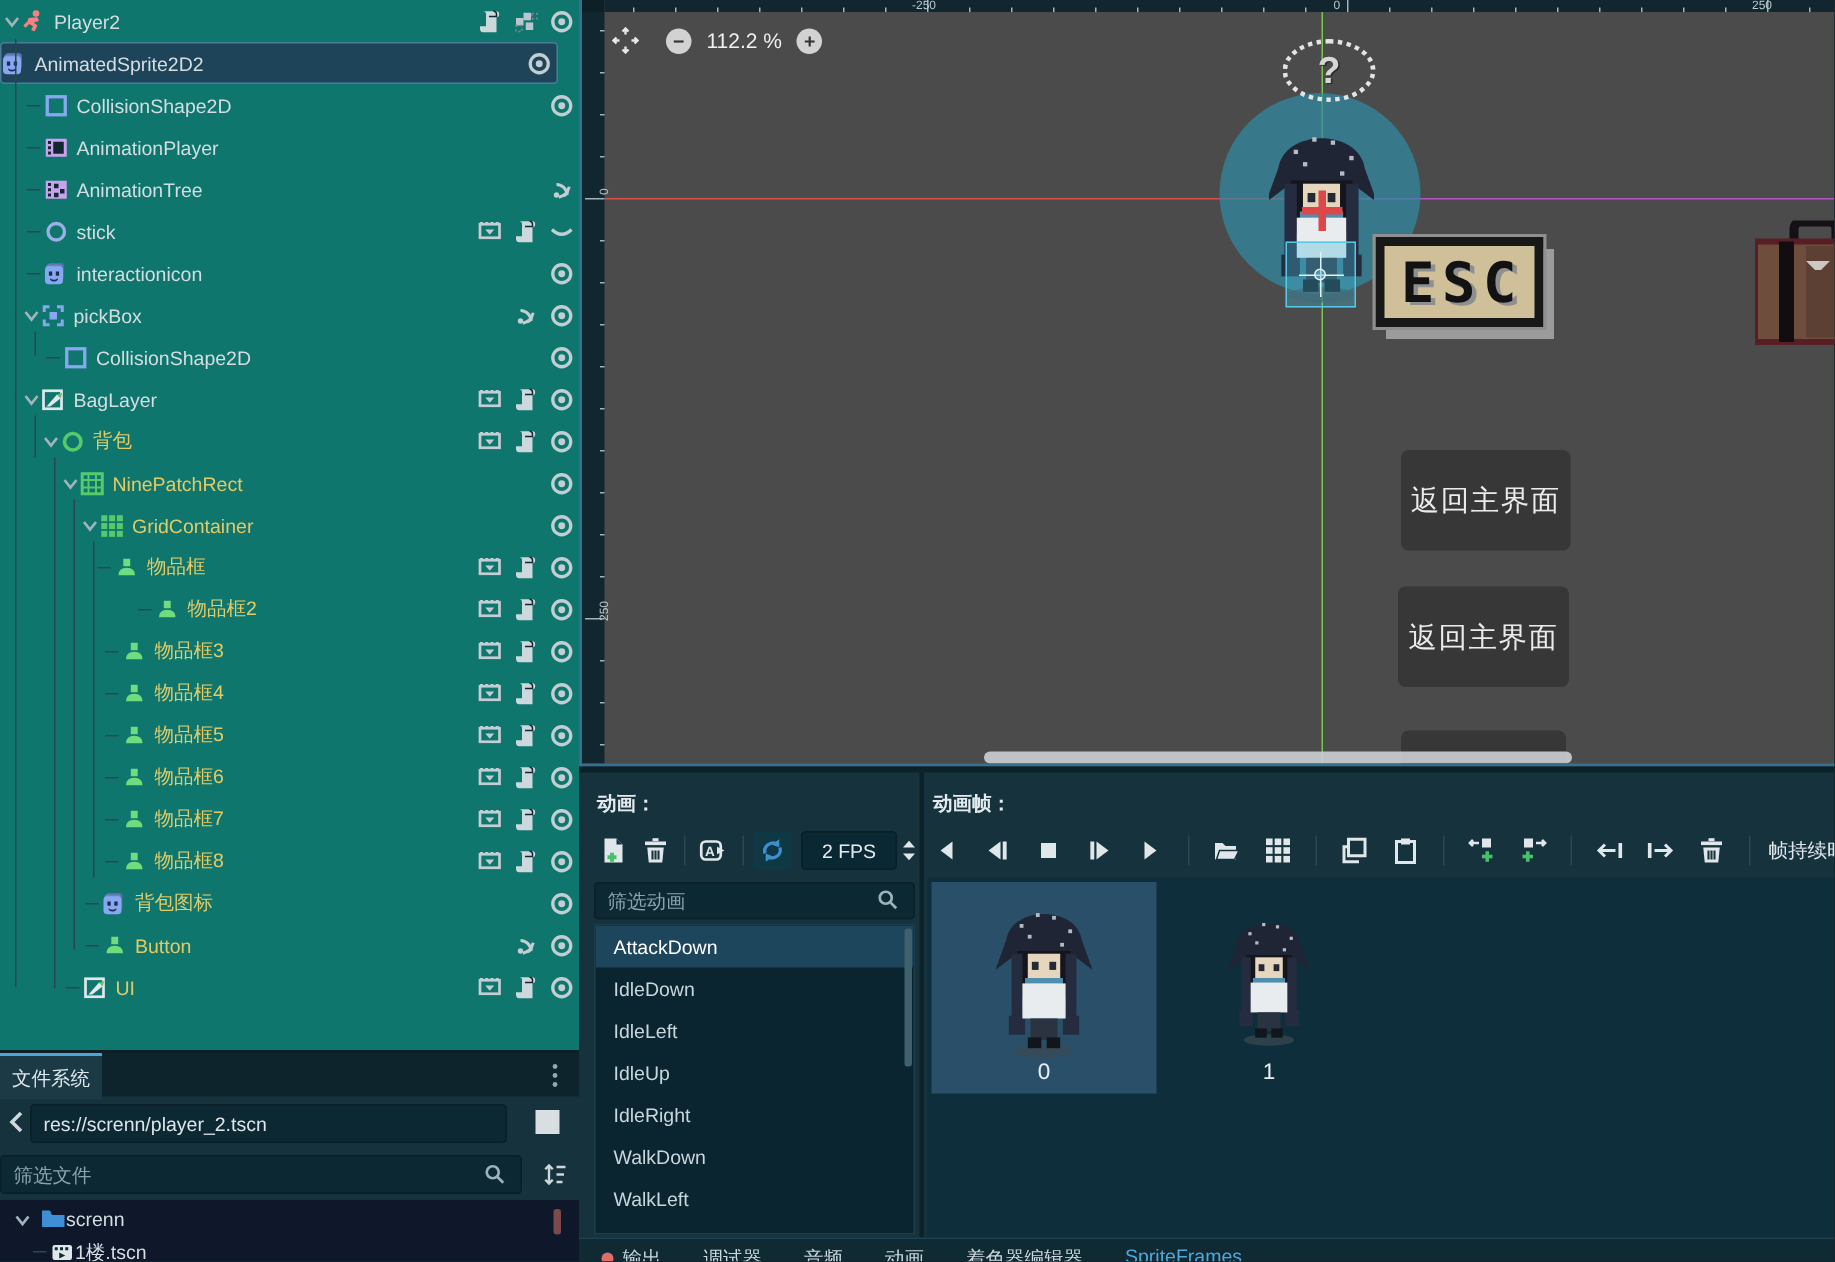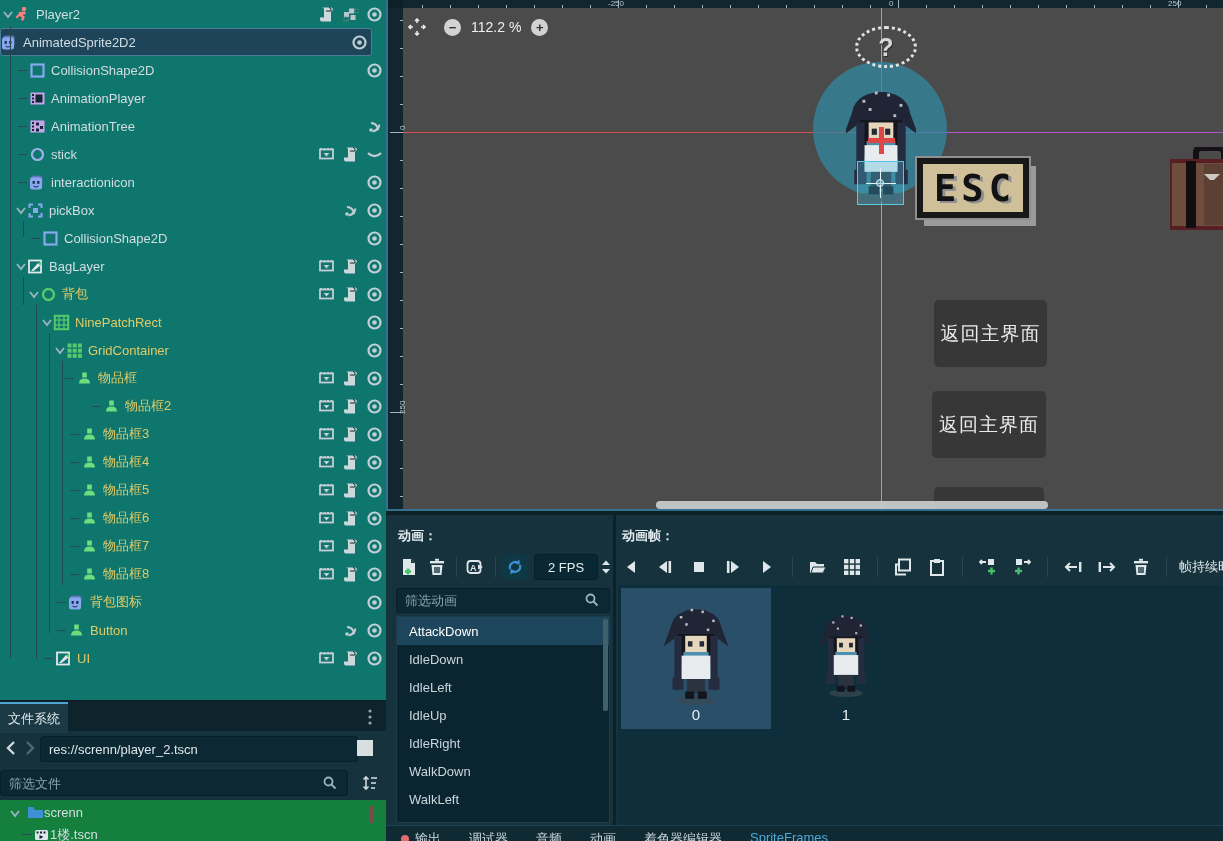--- a/index.html
+++ b/index.html
@@ -22,30 +22,30 @@
   .tline { position:absolute; width:1px; background:#274652; }
 
   
   .fs-dock { position:absolute; left:0; top:700px; width:386px; height:141px; background:#16333d; }
   .fs-tabs { position:relative; height:31px; background:#0e242d; border-top:2px solid #0d1f26; }
   .fs-tab { position:absolute; left:0; top:0; width:68px; height:31px; background:#1b3a45; border-top:2px solid #4fa3d4;
     color:#dfe8ec; font-size:13px; display:flex; align-items:center; justify-content:center; }
   .fs-menu { position:absolute; right:8px; top:6px; width:16px; height:18px; color:#8fa8b2; }
   .fs-nav { position:relative; height:36px; }
   .nav-arrow { position:absolute; top:8px; width:16px; height:18px; }
-  .fs-path { position:absolute; left:40px; top:5px; width:318px; height:26px; background:#0c2833; border:1px solid #0a1f28;
+  .fs-path { position:absolute; left:20px; top:5px; width:318px; height:26px; background:#0c2833; border:1px solid #0a1f28;
     border-radius:3px; color:#dde6ea; font-size:13px; padding:0 8px; outline:none; font-family:inherit; }
   .fs-square { position:absolute; right:13px; top:9px; width:16px; height:16px; background:#d9dee1; }
   .fs-filter-row { position:relative; height:33px; }
   .fs-filter { position:absolute; left:0px; top:3px; width:348px; height:26px; background:#0c2833; border:1px solid #0a1f28;
     border-radius:3px; color:#dde6ea; font-size:13px; padding:0 26px 0 8px; outline:none; font-family:inherit; }
   .fs-filter::placeholder, .anim-filter::placeholder { color:#8aa2ac; }
   .fs-sort { position:absolute; right:6px; top:6px; width:20px; height:20px; }
   .mag-in-filter { position:absolute; right:48px; top:8px; width:16px; height:16px; }
-  .fs-tree { position:relative; height:41px; background:#15803d; overflow:hidden; }
+  .fs-tree { position:relative; height:41px; background:#0f172a; overflow:hidden; }
   .fs-row { display:flex; align-items:center; height:22px; font-size:13px; color:#d4dde2; padding-top:3px; }
   .fs-thumb { position:absolute; right:12px; top:6px; width:5px; height:17px; background:#7b4a4a; border-radius:2px; }
 
   
   .viewport { position:absolute; left:386px; top:0; width:837px; height:511px; background:#4b4b4b;
     border-left:2px solid #35708f; border-bottom:2px solid #35708f; overflow:hidden; }
   .ruler-top { position:absolute; left:15px; top:0; right:0; height:8px; background:#11262e; }
   .ruler-left { position:absolute; left:0; top:8px; width:15px; bottom:0; background:#11262e; }
   .ruler-corner { position:absolute; left:0; top:0; width:15px; height:8px; background:#0d2028; }
   .tickt { position:absolute; bottom:0; width:1px; height:3px; background:#9fb4bc; }

